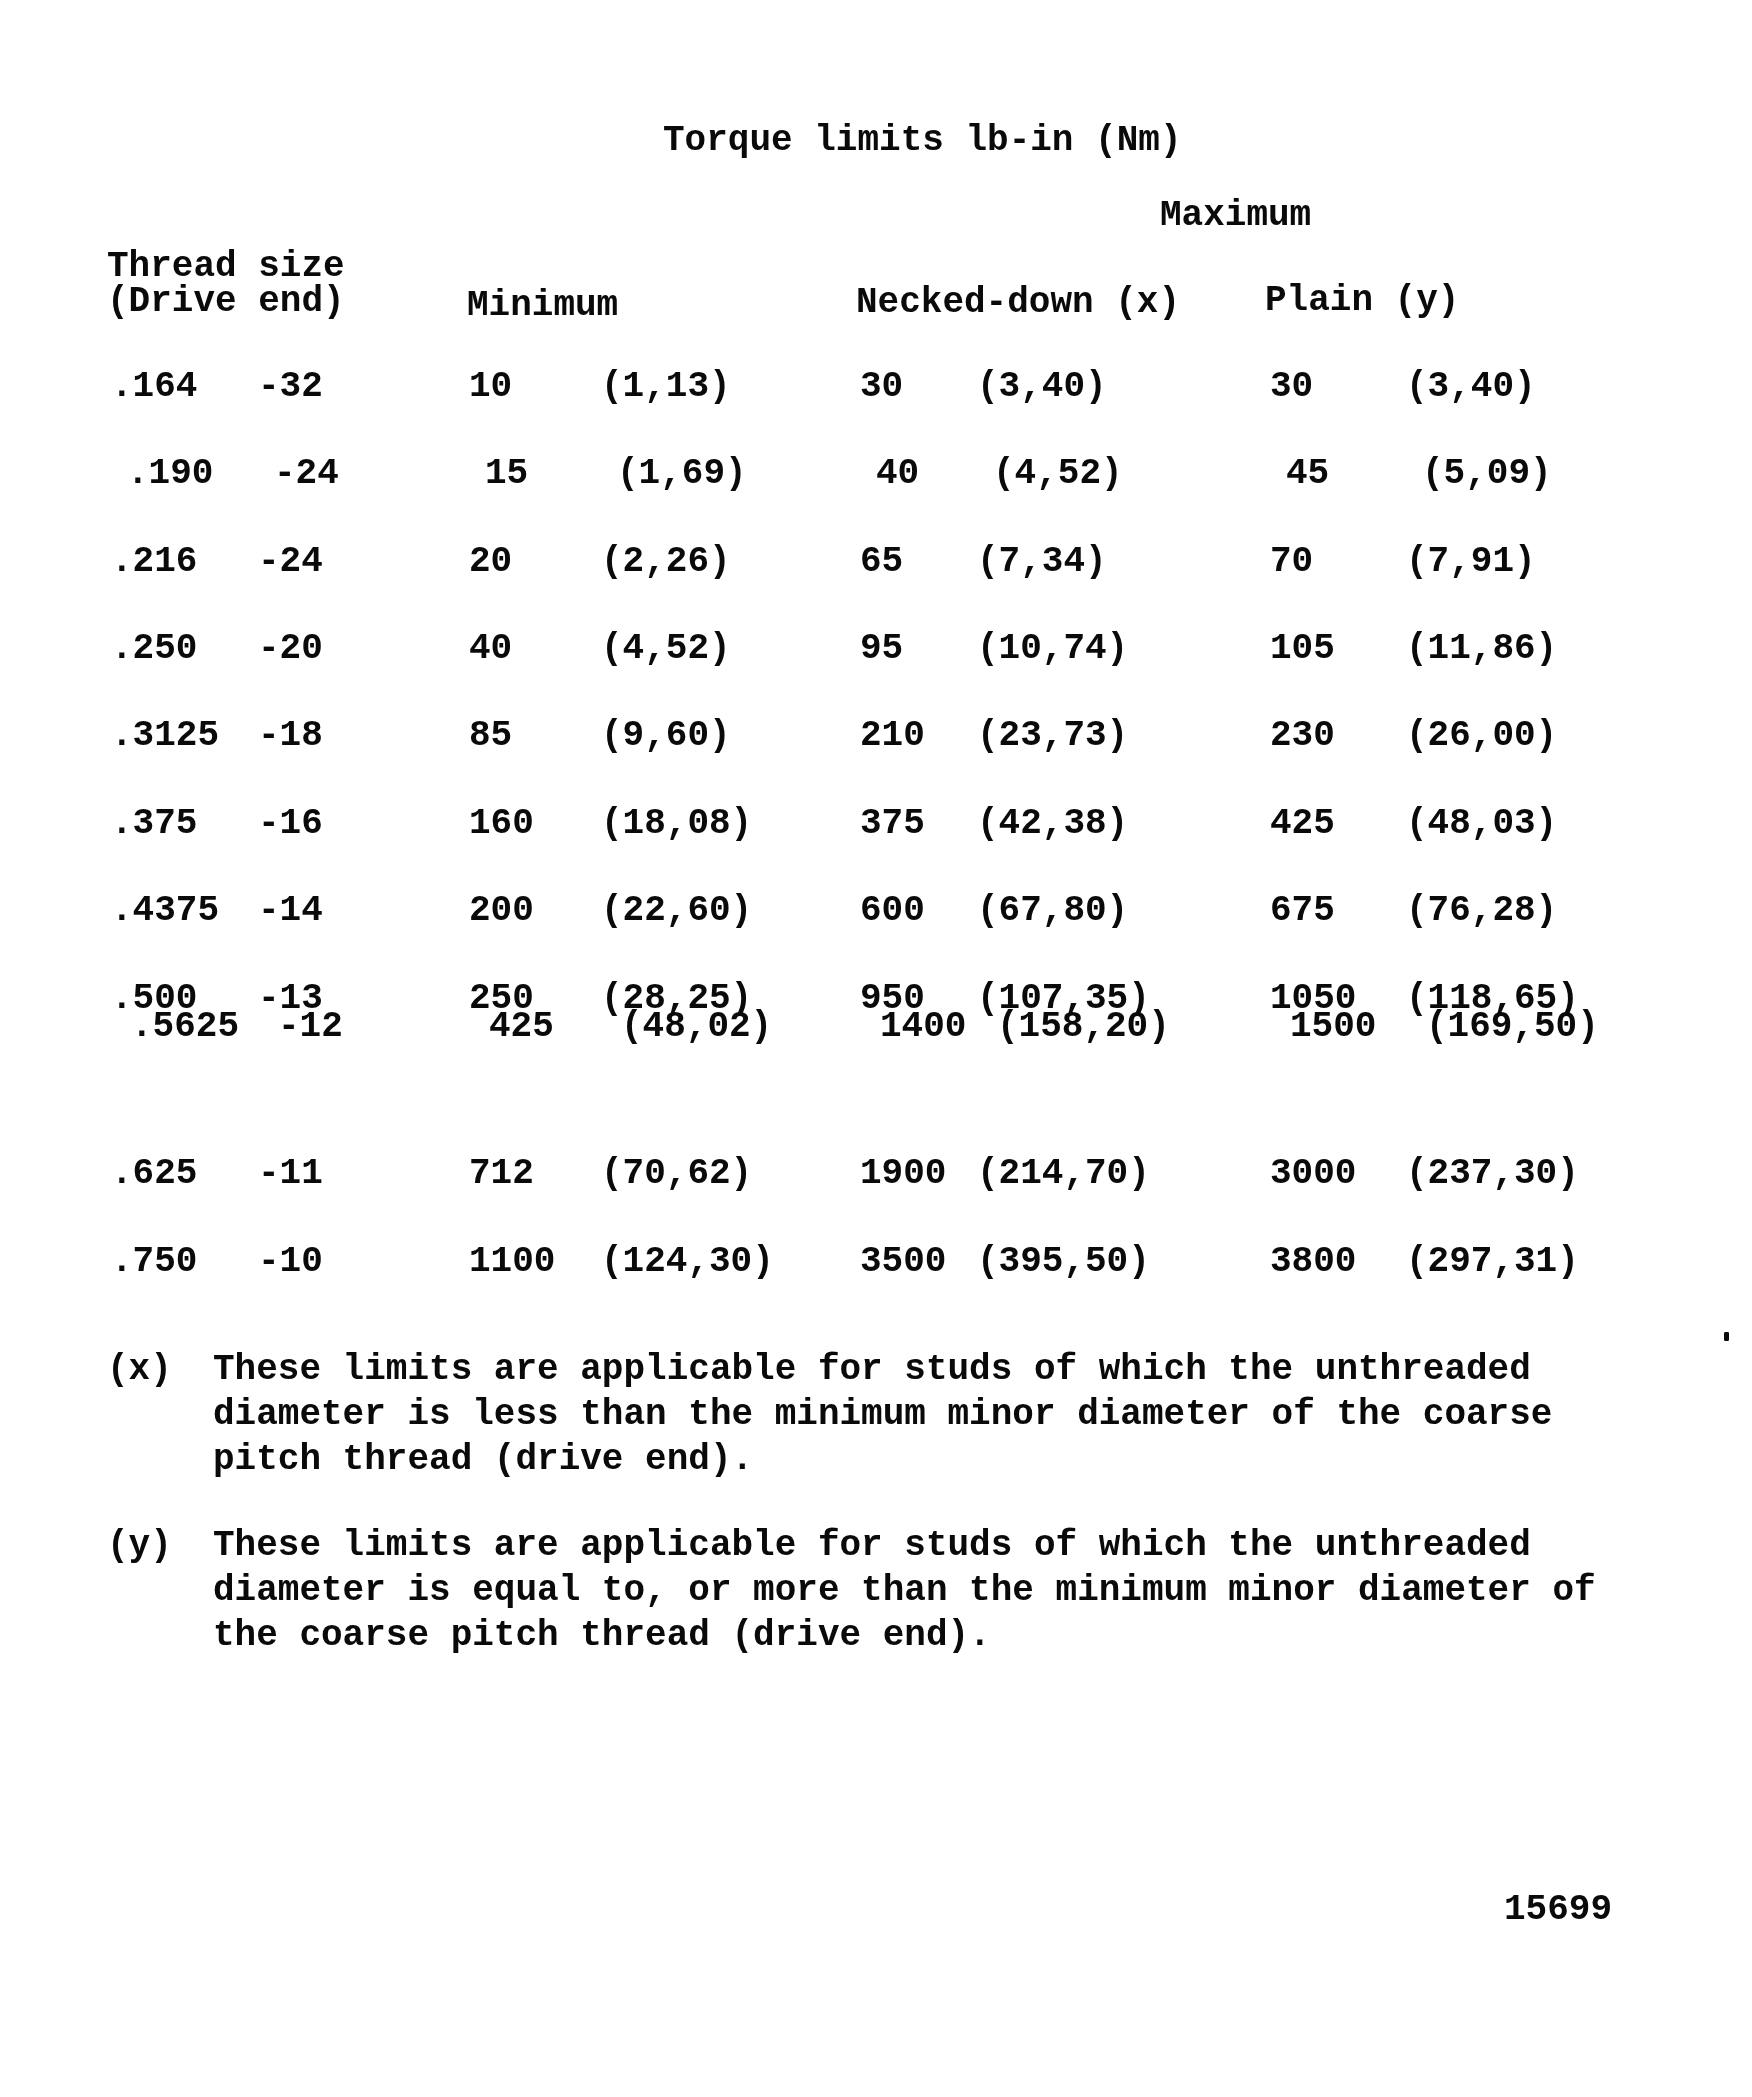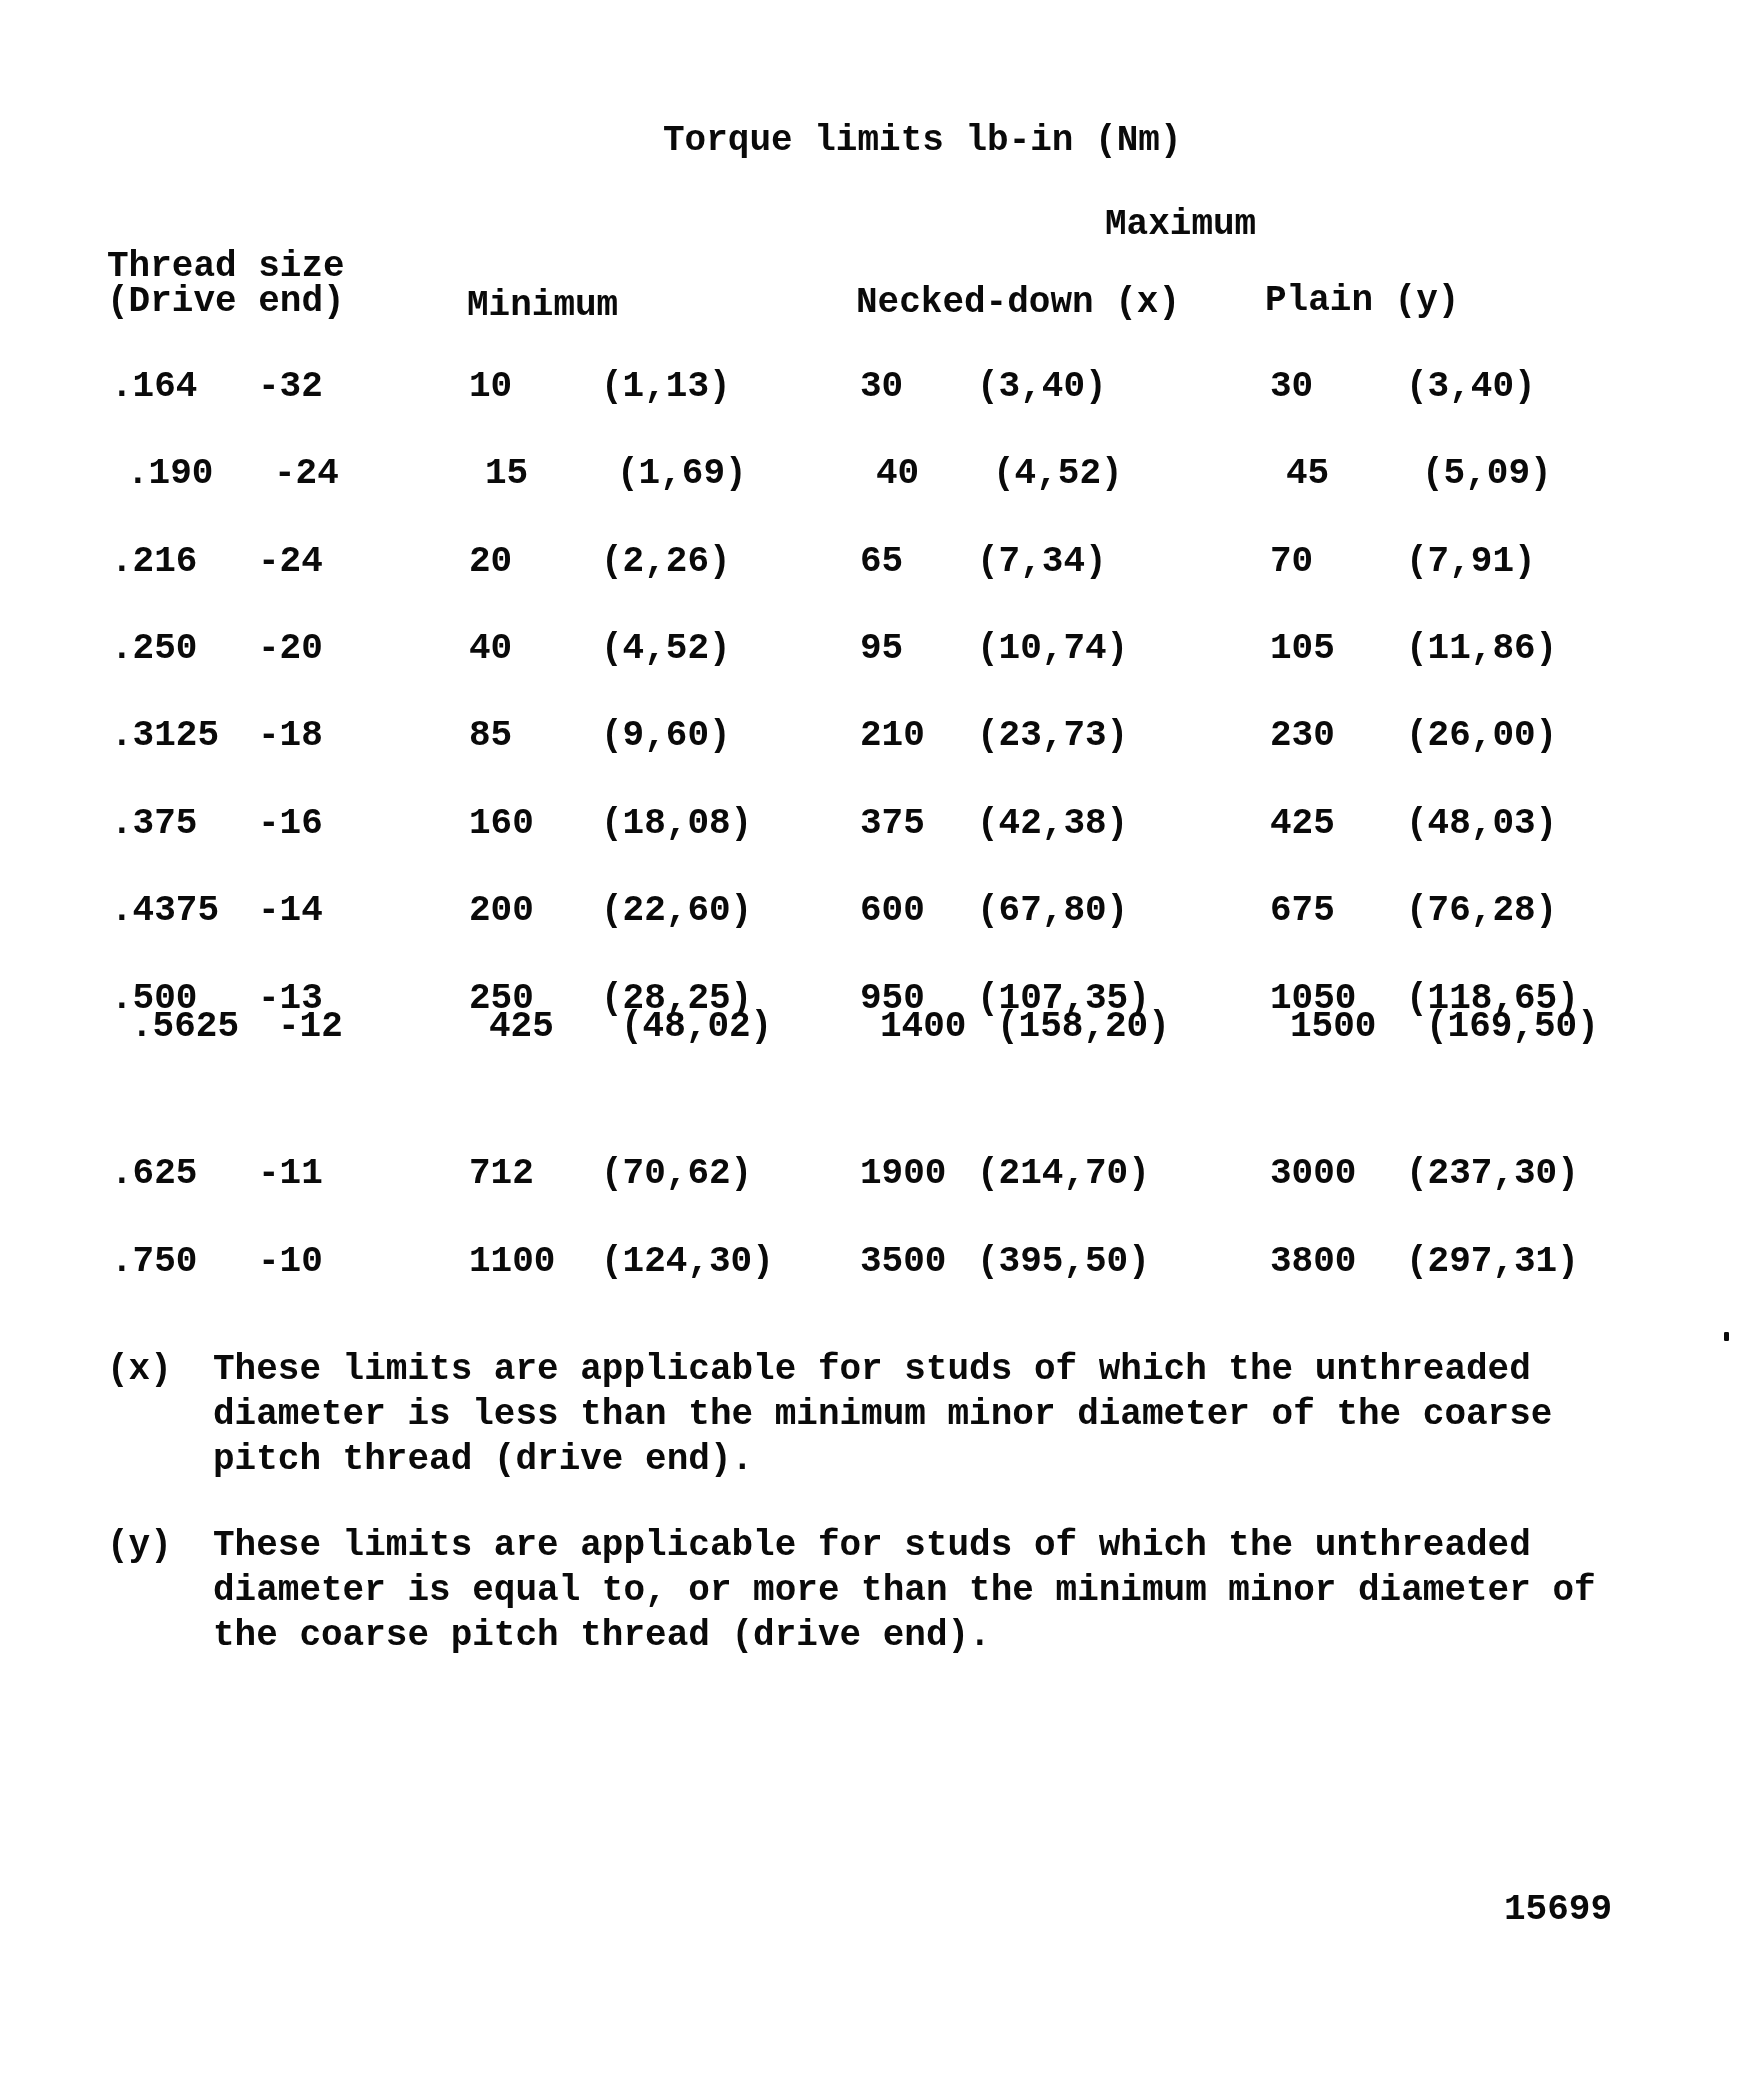--- a/index.html
+++ b/index.html
@@ -73,21 +73,21 @@
     border-radius: 1.3px;
   }
 </style>
 </head>
 <body>
 
 <div class="page">
 
   <div class="t" style="left:663px; top:120px;">Torque limits lb-in (Nm)</div>
 
-  <div class="t" style="left:1105px; top:195px;margin-top:9px;">Maximum</div>
+  <div class="t" style="left:1160px; top:195px;">Maximum</div>
 
   <div class="t" style="left:107px; top:246px;">Thread size</div>
   <div class="t" style="left:107px; top:281px;">(Drive end)</div>
   <div class="t" style="left:467px; top:285px;">Minimum</div>
   <div class="t" style="left:856px; top:282px;">Necked-down (x)</div>
   <div class="t" style="left:1265px; top:280px;">Plain (y)</div>
 
   <div class="row" style="top:366px;">
     <span class="c col-size">.164</span>
     <span class="c col-pitch">-32</span>

